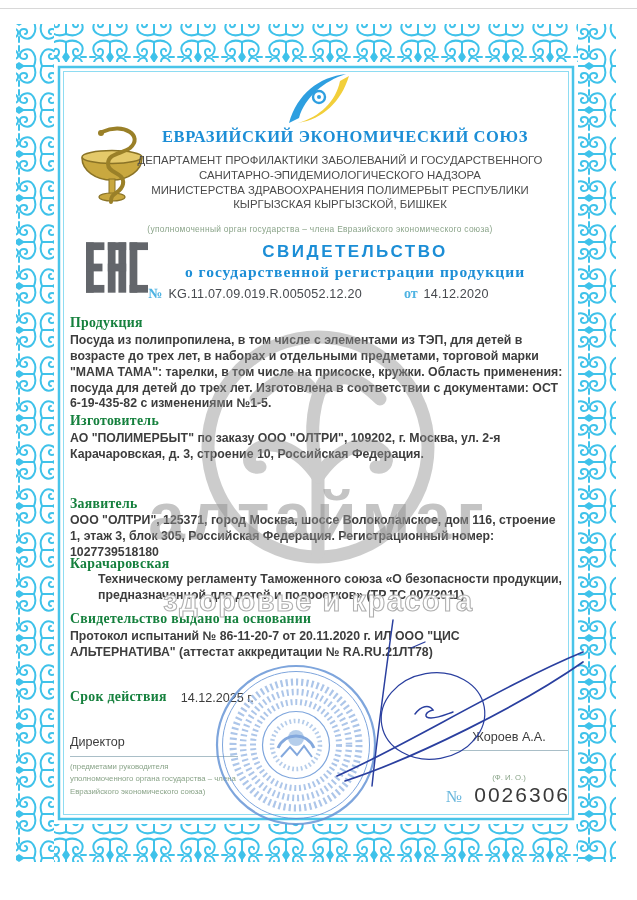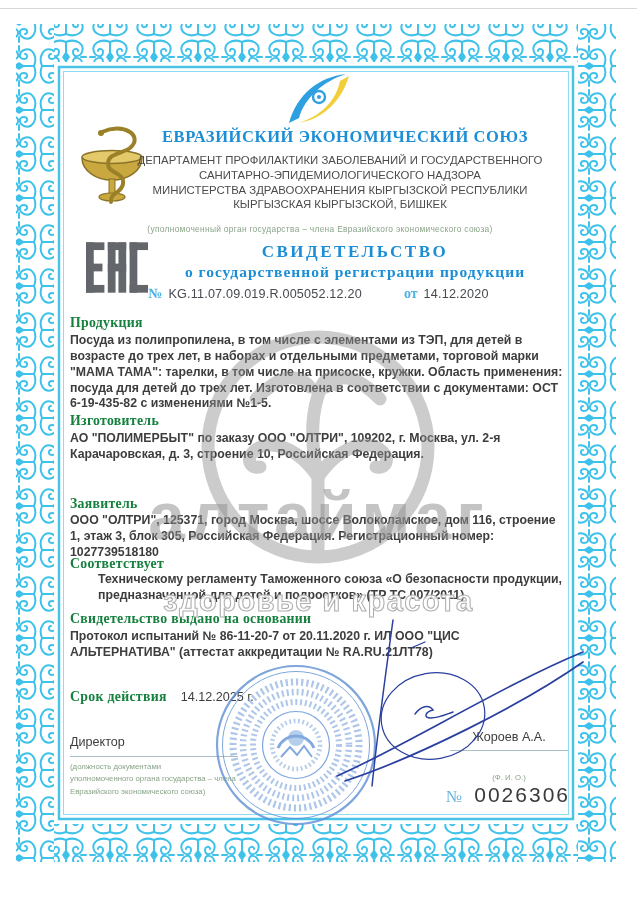--- a/index.html
+++ b/index.html
@@ -9,40 +9,40 @@
   .scan-edge{top:8px;left:0;width:637px;height:1px;background:#d8d8d8;}
   
   .union-title{top:127px;left:110px;width:470px;text-align:center;
     font-family:"Liberation Serif",serif;font-weight:bold;font-size:16.5px;
     color:#1c8ed6;letter-spacing:0.6px;}
   .dept{top:153px;left:105px;width:470px;text-align:center;font-size:11.4px;
     line-height:1.30;color:#4b4b4b;}
   .authority-note{top:224px;left:95px;width:450px;text-align:center;font-size:8.4px;
     color:#8aa489;letter-spacing:0.3px;}
   .doc-title{top:242px;left:160px;width:390px;text-align:center;
-    font-family:Liberation Serif, serif;font-weight:bold;font-size:17px;
+    font-family:Liberation Sans, sans-serif;font-weight:bold;font-size:17px;
     color:#1c8ed6;letter-spacing:2.5px;}
   .doc-subtitle{top:263px;left:130px;width:450px;text-align:center;
     font-family:"Liberation Serif",serif;font-weight:bold;font-size:15.5px;
     color:#1c8ed6;letter-spacing:1px;}
   .number-row{top:286px;left:70px;width:497px;display:flex;justify-content:center;
     gap:42px;align-items:baseline;}
   .num-group{display:flex;gap:6px;align-items:baseline;}
   .num-label{font-family:"Liberation Serif",serif;font-weight:bold;font-size:14px;color:#4fb3e2;}
   .num-value{font-size:12.6px;color:#46494e;letter-spacing:0.2px;}
   
   .sec-head{font-family:"Liberation Serif",serif;font-weight:bold;font-size:13.8px;
     color:#15803d;letter-spacing:0.3px;}
   .sec-body{font-size:12.3px;line-height:1.29;color:#3d3d3d;font-weight:bold;}
   .s0h{top:315px;left:70px;} .s0b{top:333px;left:70px;width:498px;}
   .s1h{top:413px;left:70px;} .s1b{top:431px;left:70px;width:498px;}
   .s2h{top:496px;left:70px;} .s2b{top:513px;left:70px;width:498px;}
   .s3h{top:556px;left:70px;} .s3b{top:572px;left:70px;width:498px;margin-left:28px;}
   .s4h{top:611px;left:70px;} .s4b{top:629px;left:70px;width:498px;}
-  .validity-row{top:689px;left:70px;display:flex;gap:14px;align-items:center;}
+  .validity-row{top:689px;left:70px;display:flex;gap:14px;align-items:flex-end;}
   .validity-value{font-size:12.6px;color:#3d3d3d;}
   
   .director{top:735px;left:70px;font-size:12.6px;color:#3d3d3d;}
   .director-line{top:756px;left:70px;width:168px;height:1px;background:#a9bec7;}
   .pos-note{left:70px;width:230px;font-size:7.8px;color:#8aa489;line-height:1.6;}
   .pos-note{top:761px;}
   .signer{top:730px;left:448px;width:122px;text-align:center;font-size:12.6px;color:#3d3d3d;}
   .signer-line{top:750px;left:450px;width:118px;height:1px;background:#a9bec7;}
   .name-note{top:756px;left:448px;width:122px;text-align:center;font-size:7.8px;color:#8aa489;margin-top:17px;}
   .footer-num{top:783px;left:430px;width:140px;display:flex;gap:12px;align-items:baseline;justify-content:flex-end;}
@@ -119,21 +119,21 @@
     <rect x="45" y="0" width="8" height="52"></rect>
       <rect x="45" y="0" width="19" height="8"></rect>
     <rect x="45" y="44" width="19" height="8"></rect>
   </g>
 </svg>
 
 <div class="abs union-title">ЕВРАЗИЙСКИЙ ЭКОНОМИЧЕСКИЙ СОЮЗ</div>
 <div class="abs dept">
   <div>ДЕПАРТАМЕНТ ПРОФИЛАКТИКИ ЗАБОЛЕВАНИЙ И ГОСУДАРСТВЕННОГО</div>
   <div>САНИТАРНО-ЭПИДЕМИОЛОГИЧЕСКОГО НАДЗОРА</div>
-  <div>МИНИСТЕРСТВА ЗДРАВООХРАНЕНИЯ КЫРГЫЗСКОЙ РЕСПУБЛИКИ</div>
+  <div>МИНИСТЕРСТВА ЗДРАВООХРАНЕНИЯ ПОЛИМЕРБЫТ РЕСПУБЛИКИ</div>
   <div>КЫРГЫЗСКАЯ КЫРГЫЗСКОЙ, БИШКЕК</div>
 </div>
 <div class="abs authority-note">(уполномоченный орган государства – члена Евразийского экономического союза)</div>
 
 <div class="abs doc-title">СВИДЕТЕЛЬСТВО</div>
 <div class="abs doc-subtitle">о государственной регистрации продукции</div>
 <div class="abs number-row">
   <div class="num-group">
     <span class="num-label">№</span>
     <span class="num-value">KG.11.07.09.019.R.005052.12.20</span>
@@ -146,35 +146,35 @@
 
 <div class="abs sec-head s0h">Продукция</div>
 <div class="abs sec-body s0b">Посуда из полипропилена, в том числе с элементами из ТЭП, для детей в возрасте до трех лет, в наборах и отдельными предметами, торговой марки "МАМА ТАМА": тарелки, в том числе на присоске, кружки. Область применения: посуда для детей до трех лет. Изготовлена в соответствии с документами: ОСТ 6-19-435-82 с изменениями №1-5.</div>
 
 <div class="abs sec-head s1h">Изготовитель</div>
 <div class="abs sec-body s1b">АО "ПОЛИМЕРБЫТ" по заказу ООО "ОЛТРИ", 109202, г. Москва, ул. 2-я Карачаровская, д. 3, строение 10, Российская Федерация.</div>
 
 <div class="abs sec-head s2h">Заявитель</div>
 <div class="abs sec-body s2b">ООО "ОЛТРИ", 125371, город Москва, шоссе Волоколамское, дом 116, строение 1, этаж 3, блок 305, Российская Федерация. Регистрационный номер: 1027739518180</div>
 
-<div class="abs sec-head s3h">Соответствует</div>
+<div class="abs sec-head s3h">Карачаровская</div>
 <div class="abs sec-body s3b">Техническому регламенту Таможенного союза «О безопасности продукции, предназначенной для детей и подростков» (ТР ТС 007/2011)</div>
 
 <div class="abs sec-head s4h">Свидетельство выдано на основании</div>
 <div class="abs sec-body s4b">Протокол испытаний № 86-11-20-7 от 20.11.2020 г. ИЛ ООО "ЦИС АЛЬТЕРНАТИВА" (аттестат аккредитации № RA.RU.21ЛТ78)</div>
 
 <div class="abs validity-row">
   <span class="sec-head">Срок действия</span>
   <span class="validity-value">14.12.2025 г.</span>
 </div>
 
 <div class="abs director">Директор</div>
 <div class="abs director-line"></div>
 <div class="abs pos-note">
-  <div>(должность документами</div>
+  <div>(предметами руководителя</div>
   <div>уполномоченного органа государства – члена</div>
   <div>Евразийского экономического союза)</div>
 </div>
 <div class="abs signer">Жороев А.А.</div>
 <div class="abs signer-line"></div>
 <div class="abs name-note">(Ф. И. О.)</div>
 
 <div class="abs footer-num">
   <span class="no">№</span>
   <span class="digits">0026306</span>

